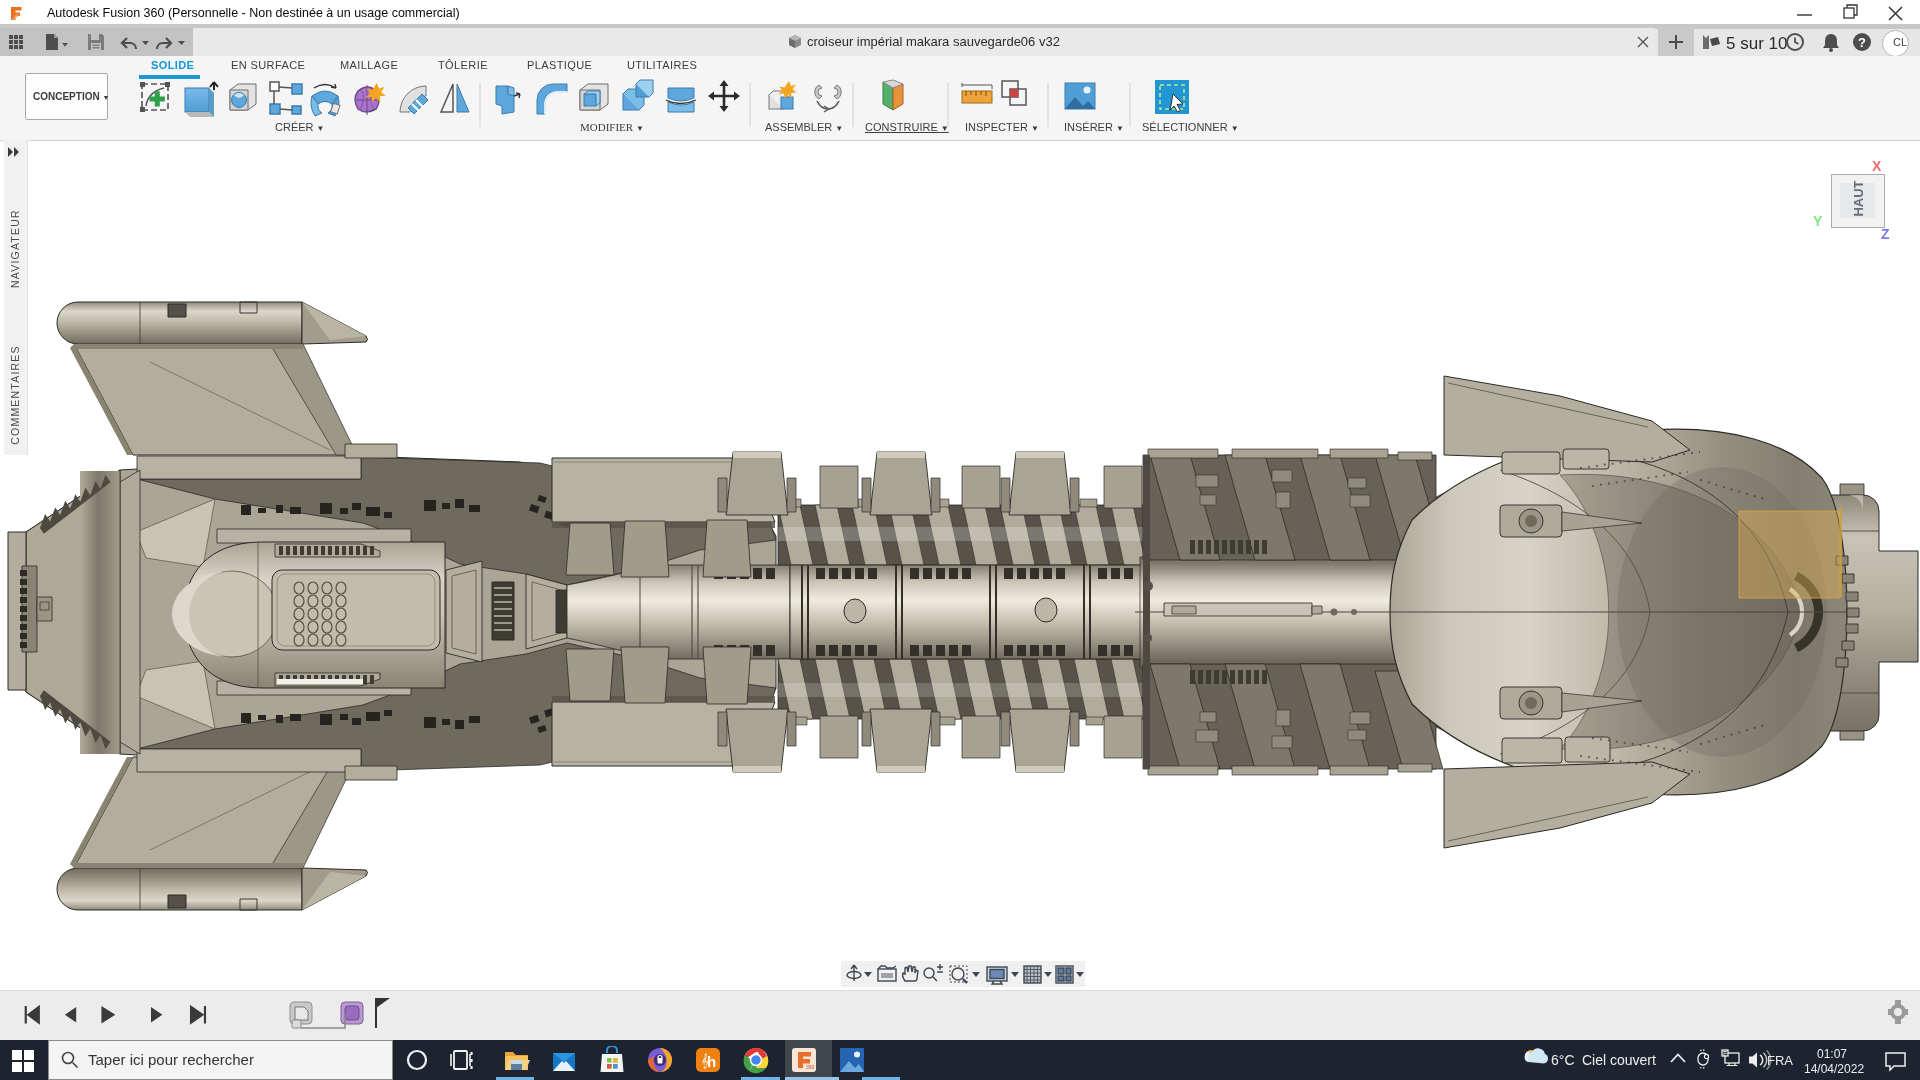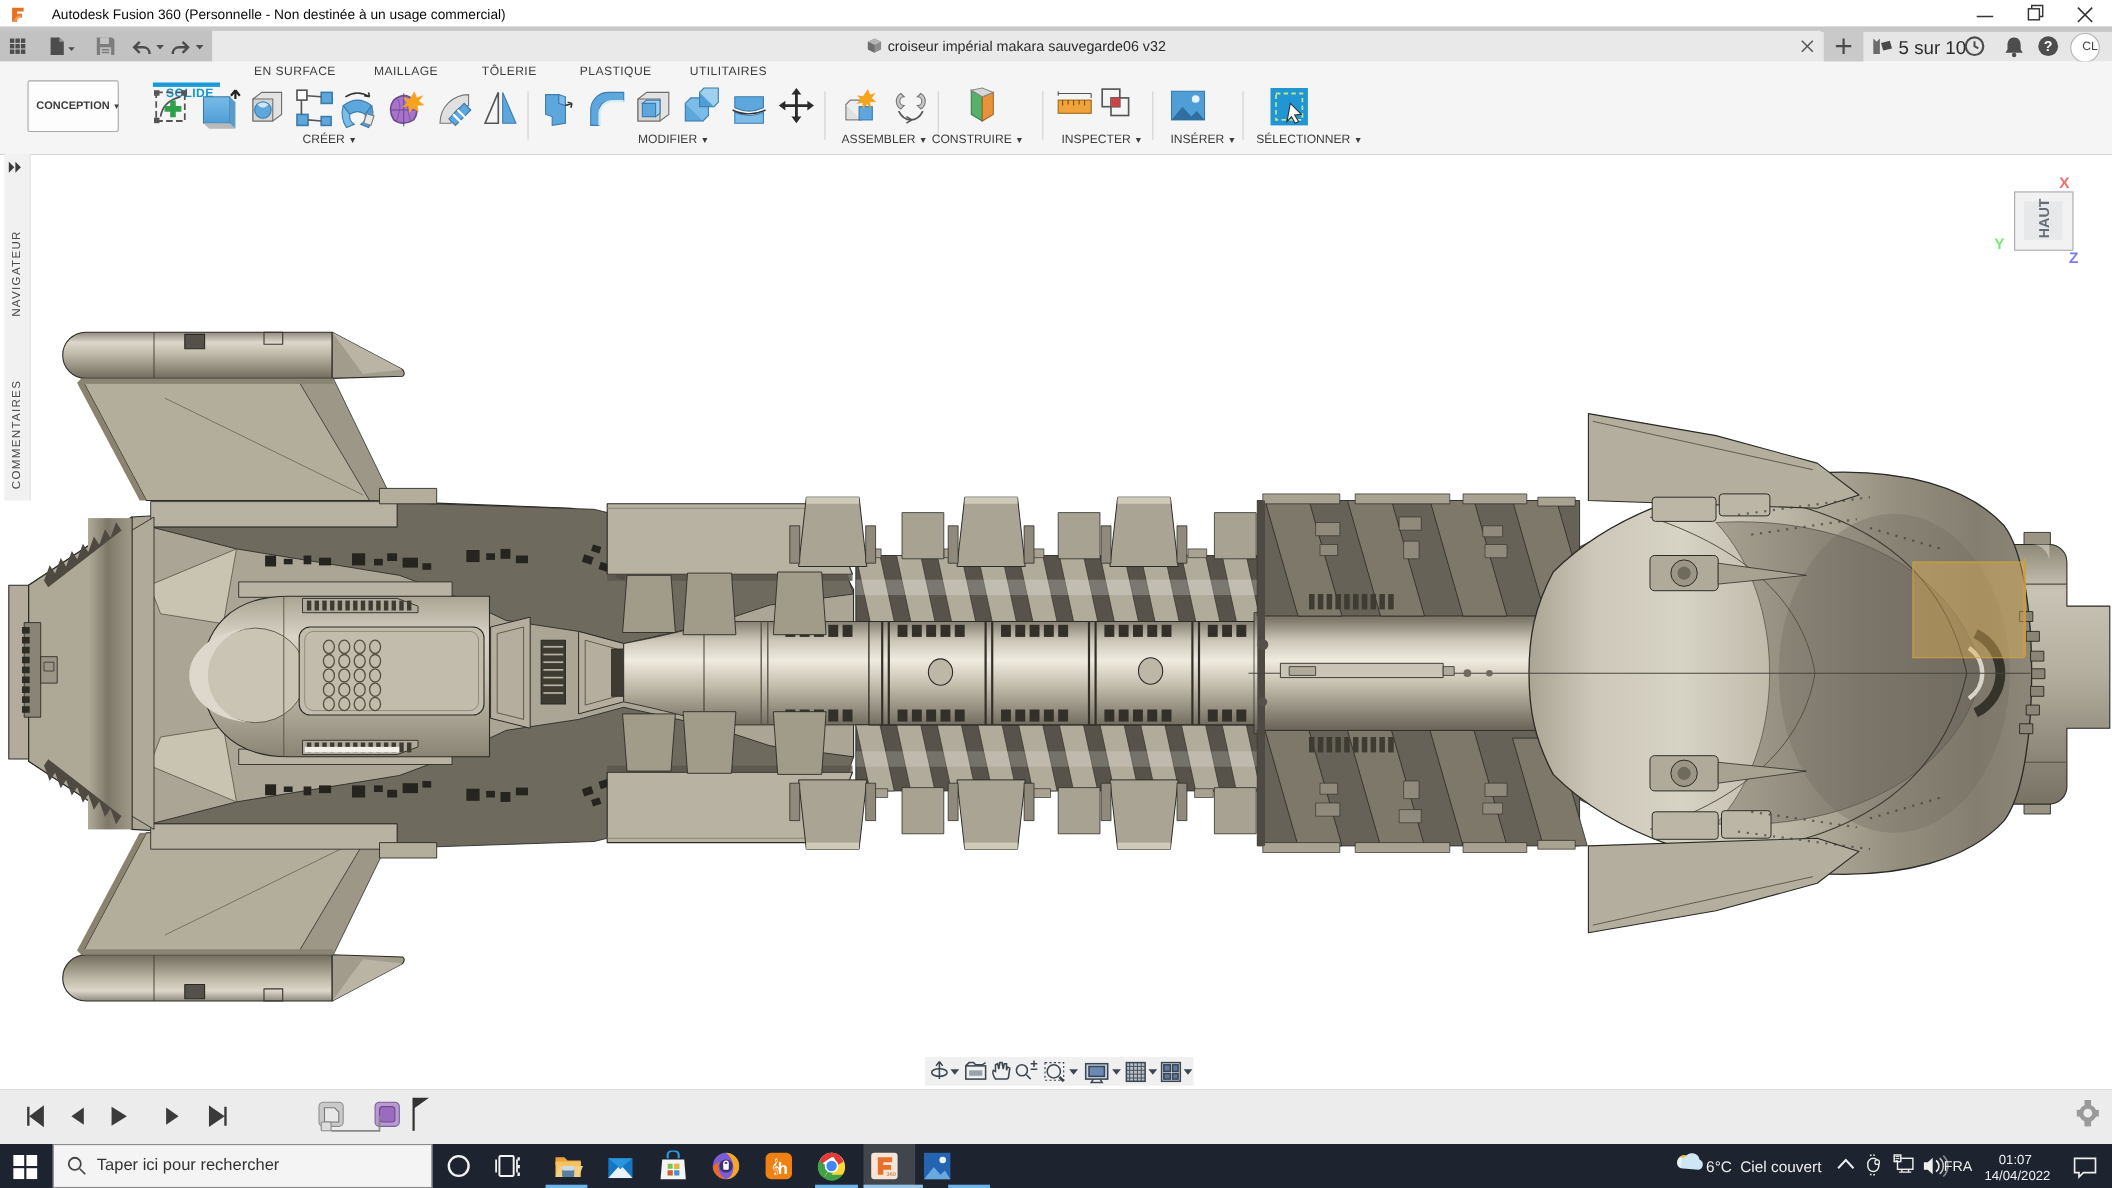--- a/index.html
+++ b/index.html
@@ -102,21 +102,21 @@
   <circle cx="12" cy="20" r="2" fill="#4d4d4d"></circle>
 </svg>
 <svg class="abs" style="left:1850px;top:30px" width="24" height="24" viewBox="0 0 24 24">
   <circle cx="12" cy="12" r="9" fill="#4d4d4d"></circle>
   <text x="12" y="16.5" text-anchor="middle" font-size="13" font-weight="bold" fill="#fff" font-family="Liberation Sans">?</text>
 </svg>
 <div class="abs" style="left:1882px;top:30px;width:25px;height:25px;border-radius:50%;background:#fff;border:1px solid #b5b5b5;"></div>
 <div class="abs" style="left:1882px;top:36px;width:25px;text-align:right;font-size:11px;color:#444;">CL</div>
 
 <div class="abs" id="ribbon"></div>
-<div class="rtab abs" style="left:151px;top:59px;color:#0d98d6;font-weight:bold;margin-top:20px;">SOLIDE</div>
+<div class="rtab abs" style="left:151px;top:59px;color:#0d98d6;font-weight:bold;">SOLIDE</div>
 <div class="abs" style="left:139px;top:75px;width:61px;height:4px;background:#1a9ad6;"></div>
 <div class="rtab abs" style="left:231px;top:59px;text-align:center;">EN SURFACE</div>
 <div class="rtab abs" style="left:340px;top:59px;">MAILLAGE</div>
 <div class="rtab abs" style="left:438px;top:59px;">TÔLERIE</div>
 <div class="rtab abs" style="left:527px;top:59px;">PLASTIQUE</div>
 <div class="rtab abs" style="left:627px;top:59px;">UTILITAIRES</div>
 
 <div class="abs" style="left:25px;top:73px;width:81px;height:45px;background:#fdfdfd;border:1px solid #a8a8a8;border-radius:2px;"></div>
 <div class="abs" style="left:33px;top:91px;font-size:10px;font-weight:bold;color:#3c3c3c;">CONCEPTION <span style="font-size:7px;">▼</span></div>
 <svg class="abs" style="left:130px;top:75px" width="1100" height="60" viewBox="0 0 1100 60">
@@ -273,23 +273,23 @@
   </g>
 
   <g transform="translate(1025,5)">
     <rect x="0" y="0" width="34" height="34" fill="#2196d4"></rect>
     <rect x="5" y="5" width="24" height="24" fill="none" stroke="#bde58e" stroke-width="1.6" stroke-dasharray="4 3"></rect>
     <path d="M18 14 l10 10 -6 .5 3.5 6 -3 1.5 -3.5 -6 -4 4.5 Z" fill="#fff" stroke="#333" stroke-width="1"></path>
   </g>
 </svg>
 
 <div class="abs" style="left:275px;top:121px;font-size:11px;color:#3c3c3c;">CRÉER <span style="font-size:8px;">▼</span></div>
-<div class="abs" style="left:580px;top:121px;font-size:11px;color:#3c3c3c;">MODIFIER <span style="font-size:8px;">▼</span></div>
+<div class="abs" style="left:580px;top:121px;font-size:11px;color:#3c3c3c;font-family:Liberation Serif, serif;">MODIFIER <span style="font-size:8px;">▼</span></div>
 <div class="abs" style="left:765px;top:121px;font-size:11px;color:#3c3c3c;text-align:right;">ASSEMBLER <span style="font-size:8px;">▼</span></div>
-<div class="abs" style="left:847px;top:121px;font-size:11px;color:#3c3c3c;">CONSTRUIRE <span style="font-size:8px;">▼</span></div>
+<div class="abs" style="left:865px;top:121px;font-size:11px;color:#3c3c3c;text-decoration:underline;">CONSTRUIRE <span style="font-size:8px;">▼</span></div>
 <div class="abs" style="left:965px;top:121px;font-size:11px;color:#3c3c3c;">INSPECTER <span style="font-size:8px;">▼</span></div>
 <div class="abs" style="left:1064px;top:121px;font-size:11px;color:#3c3c3c;">INSÉRER <span style="font-size:8px;">▼</span></div>
 <div class="abs" style="left:1142px;top:121px;font-size:11px;color:#3c3c3c;">SÉLECTIONNER <span style="font-size:8px;">▼</span></div>
 
 <div class="abs" id="viewport"></div>
 <div class="abs" id="leftstrip"></div>
 <svg class="abs" style="left:7px;top:146px" width="14" height="12" viewBox="0 0 14 12">
   <path d="M1 1 l5 5 -5 5 Z" fill="#3c3c3c"></path>
     <path d="M7 1 l5 5 -5 5 Z" fill="#3c3c3c"></path>
 </svg>

